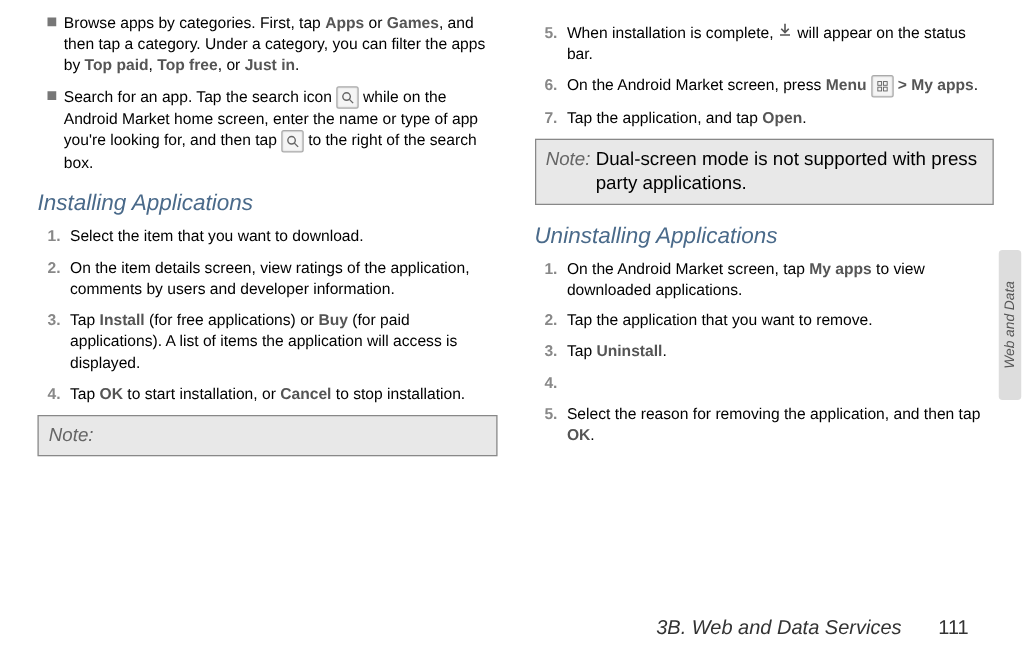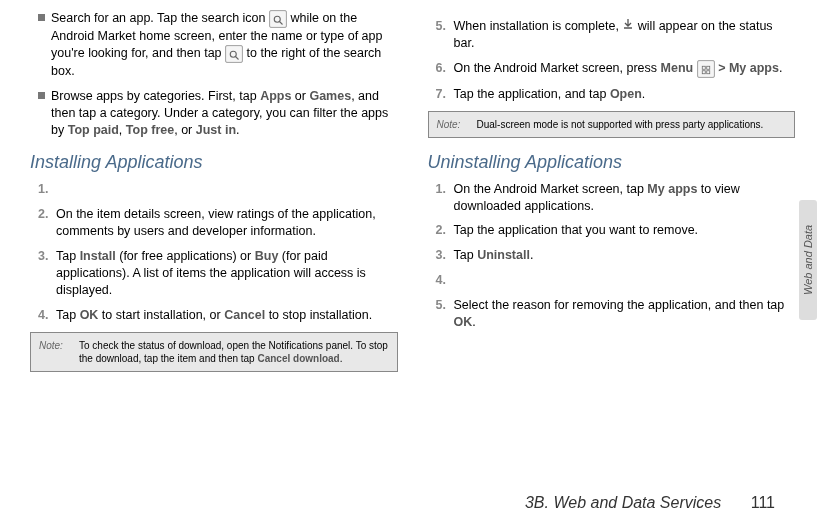--- a/index.html
+++ b/index.html
@@ -54,21 +54,21 @@
     font-style: italic;
     font-size: 18px;
     margin: 14px 0 8px 0;
     font-family: Arial, sans-serif;
   }
   .note-box {
     border: 1px solid #888;
     background: #e8e8e8;
     padding: 6px 8px;
     margin: 8px 0;
-    font-size: 10px;
+    font-size: 15px;
     line-height: 1.3;
     display: flex;
   }
   .note-label {
     font-style: italic;
     color: #666;
     flex-shrink: 0;
     width: 40px;
   }
   .icon-box {
@@ -121,63 +121,61 @@
   }
 </style>
 </head>
 <body>
 
 <div class="page">
   <div class="col col-left">
     <div class="bullet-item">
       <div class="bullet-mark"></div>
       <div>
+        <span>Browse apps by categories. First, tap </span><span class="bold">Apps</span><span> or </span><span class="bold">Games</span><span>, and then tap a category. Under a category, you can filter the apps by </span><span class="bold">Top paid</span><span>, </span><span class="bold">Top free</span><span>, or </span><span class="bold">Just in</span><span>.</span>
+      </div>
+    </div>
+    <div class="bullet-item">
+      <div class="bullet-mark"></div>
+      <div>
         <span>Search for an app. Tap the search icon </span><span class="icon-box"><svg class="small-icon" viewBox="0 0 16 16">
               <circle cx="7" cy="7" r="4" fill="none" stroke="#666" stroke-width="1.5"></circle>
               <line x1="10" y1="10" x2="14" y2="14" stroke="#666" stroke-width="1.5"></line>
             </svg></span><span> while on the Android Market home screen, enter the name or type of app you're looking for, and then tap </span><span class="icon-box"><svg class="small-icon" viewBox="0 0 16 16">
               <circle cx="7" cy="7" r="4" fill="none" stroke="#666" stroke-width="1.5"></circle>
               <line x1="10" y1="10" x2="14" y2="14" stroke="#666" stroke-width="1.5"></line>
             </svg></span><span> to the right of the search box.</span>
       </div>
     </div>
-    <div class="bullet-item">
-      <div class="bullet-mark"></div>
-      <div>
-        <span>Browse apps by categories. First, tap </span><span class="bold">Apps</span><span> or </span><span class="bold">Games</span><span>, and then tap a category. Under a category, you can filter the apps by </span><span class="bold">Top paid</span><span>, </span><span class="bold">Top free</span><span>, or </span><span class="bold">Just in</span><span>.</span>
-      </div>
-    </div>
 
     <div class="heading">Installing Applications</div>
 
     <div class="num-item">
       <div class="num">1.</div>
+      <div>Select the item that you want to download.</div>
     </div>
     <div class="num-item">
       <div class="num">2.</div>
       <div>On the item details screen, view ratings of the application, comments by users and developer information.</div>
     </div>
     <div class="num-item">
       <div class="num">3.</div>
       <div>
         <span>Tap </span><span class="bold">Install</span><span> (for free applications) or </span><span class="bold">Buy</span><span> (for paid applications). A list of items the application will access is displayed.</span>
       </div>
     </div>
     <div class="num-item">
       <div class="num">4.</div>
       <div>
         <span>Tap </span><span class="bold">OK</span><span> to start installation, or </span><span class="bold">Cancel</span><span> to stop installation.</span>
       </div>
     </div>
 
     <div class="note-box">
       <div class="note-label">Note:</div>
-      <div>
-        <span>To check the status of download, open the Notifications panel. To stop the download, tap the item and then tap </span><span class="bold">Cancel download</span><span>.</span>
-      </div>
     </div>
   </div>
 
   <div class="col col-right">
     <div class="num-item">
       <div class="num">5.</div>
       <div>
         <span>When installation is complete, </span><span><svg width="12" height="12" viewBox="0 0 12 12">
               <path d="M6 1 L6 7 M3 5 L6 8 L9 5 M2 10 L10 10" stroke="#555" stroke-width="1.3" fill="none"></path>
             </svg></span><span> will appear on the status bar.</span>

